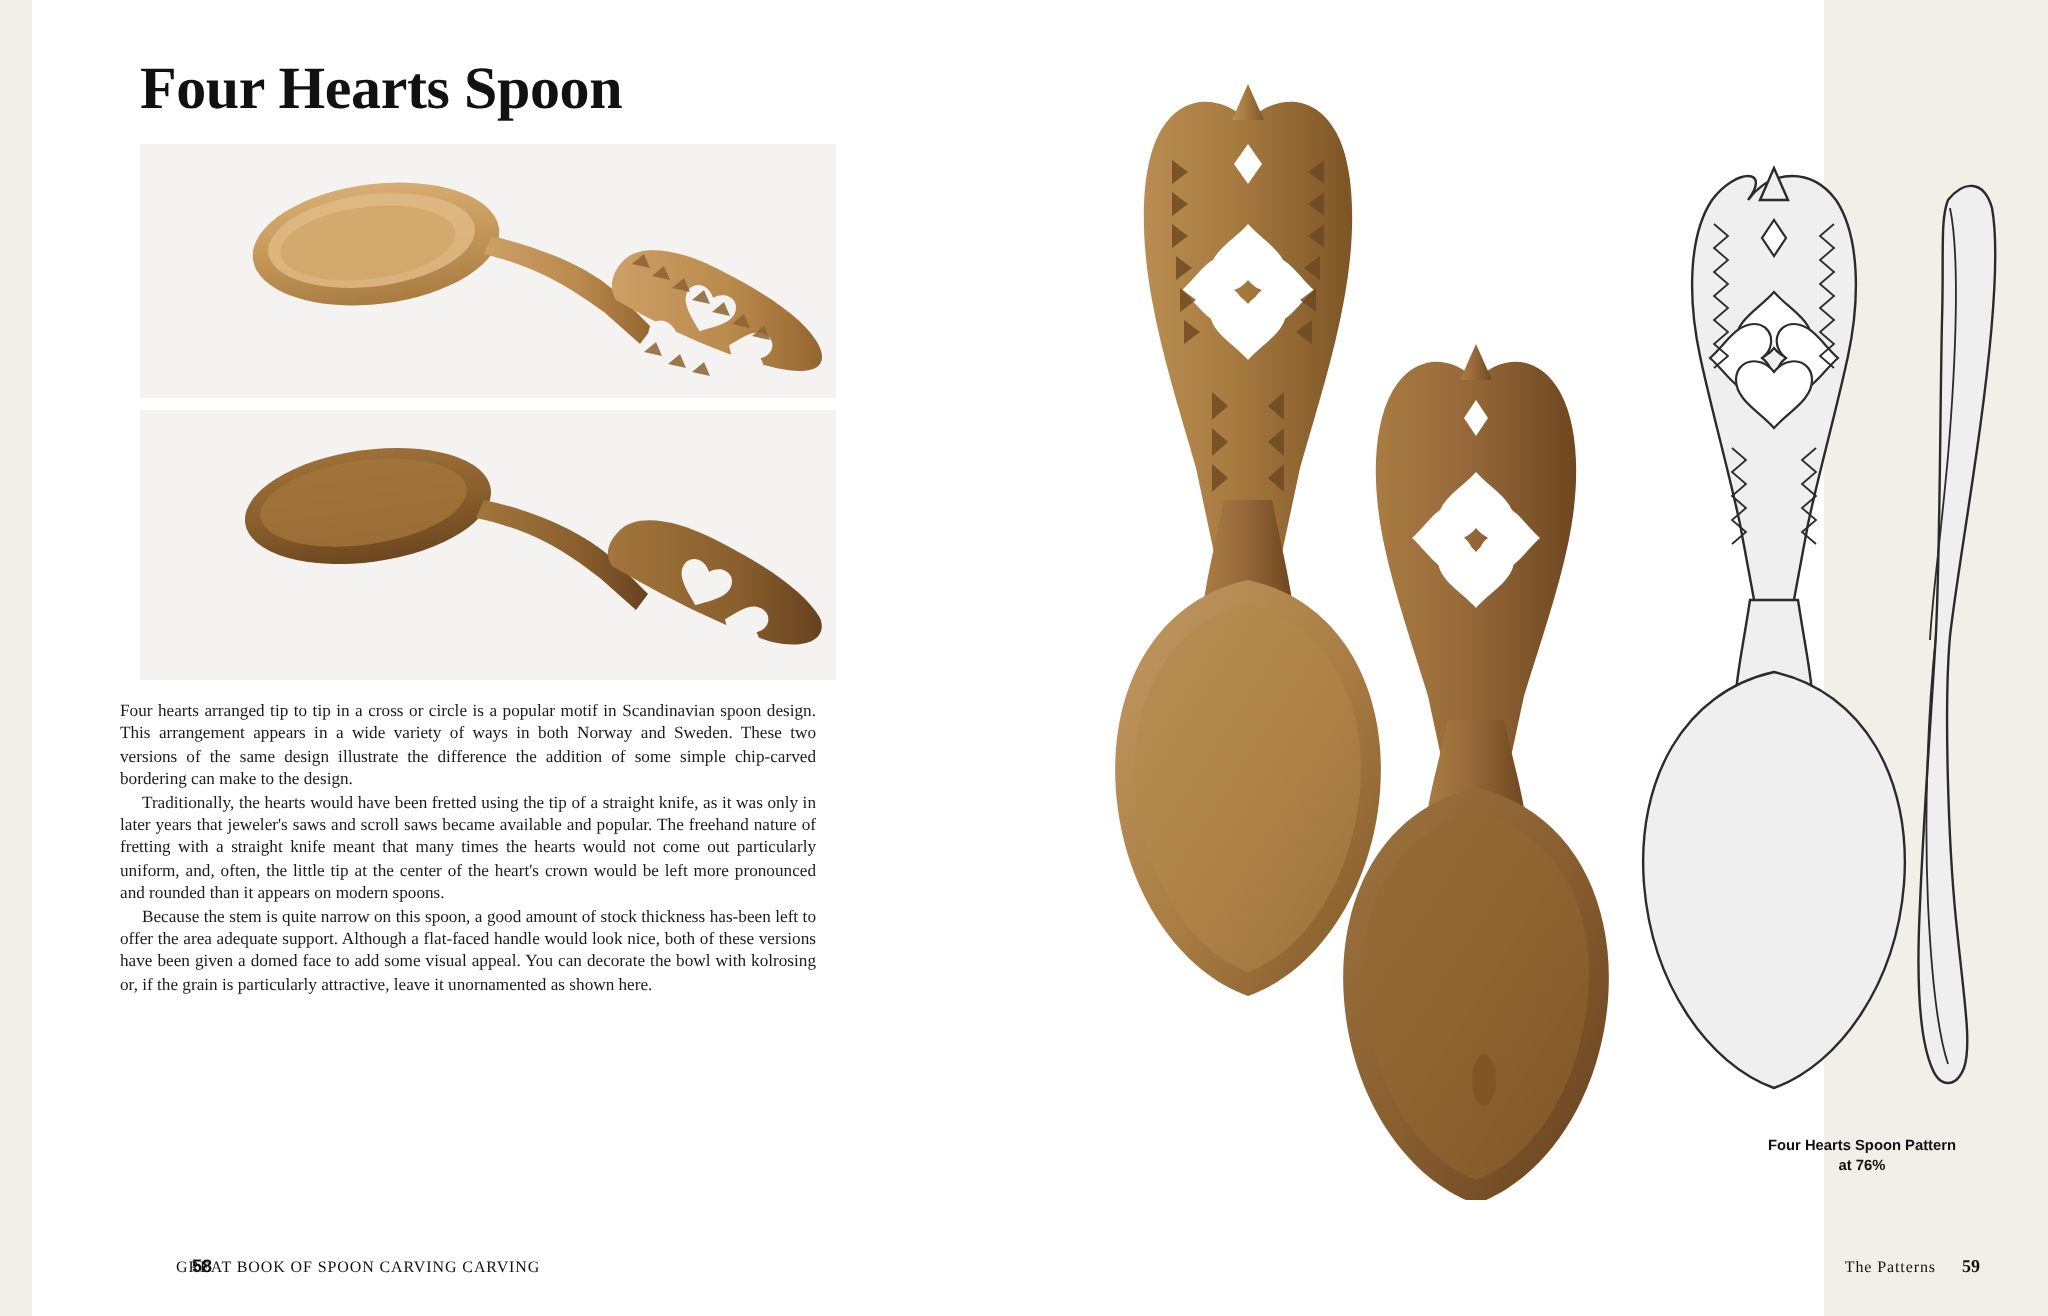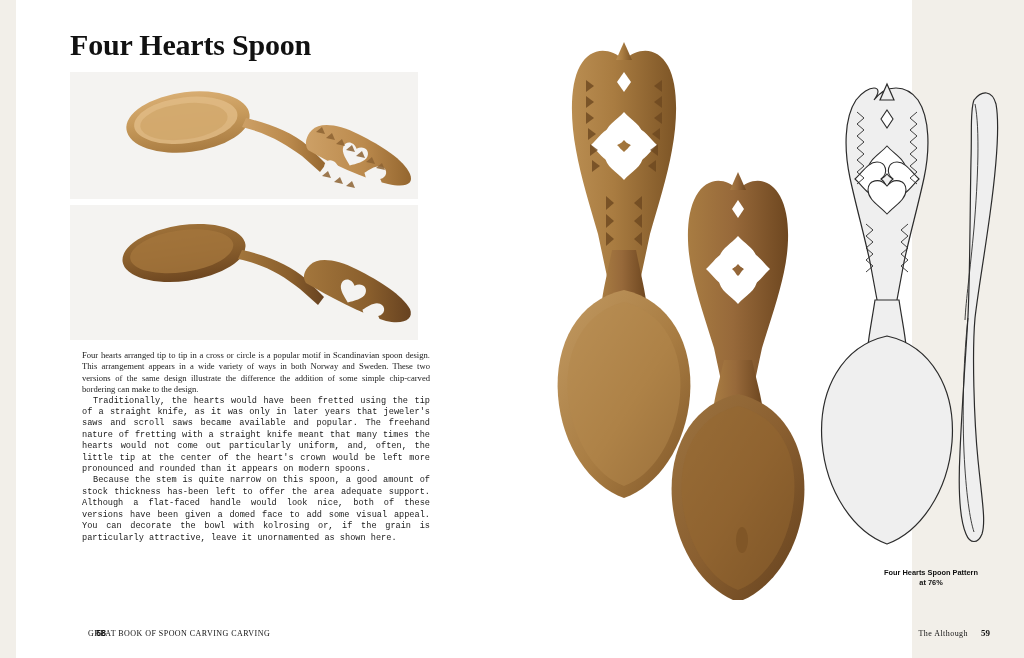--- a/index.html
+++ b/index.html
@@ -56,31 +56,31 @@
     overflow: hidden;
   }
   .photo-1 { left: 38px; top: 72px; width: 348px; height: 127px; }
   .photo-2 { left: 38px; top: 205px; width: 348px; height: 135px; }
 
   
   .photo svg { display: block; width: 100%; height: 100%; }
 
   .body-text {
     position: absolute;
-    left: 50px;
+    left: 28px;
     top: 350px;
     width: 348px;
     font-family: "Liberation Serif", serif;
     font-size: 8.6px;
     line-height: 11.4px;
     color: #1a1a1a;
     text-align: justify;
   }
   .body-text p { margin: 0; }
-  .body-text p + p { text-indent: 11px; font-family: Liberation Mono, monospace; }
+  .body-text p + p { text-indent: 11px; }
 
   .footer-left {
     position: absolute;
     left: 16px;
     bottom: 18px;
     width: 480px;
     height: 12px;
   }
   .folio {
     position: absolute;
@@ -387,19 +387,19 @@
           </g>
         </svg>
       </div>
 
       <div class="pattern-caption">
         <div>Four Hearts Spoon Pattern</div>
         <div>at 76%</div>
       </div>
 
       <div class="footer-right">
-        <div class="running-head-right">The Although</div>
+        <div class="running-head-right">The Patterns</div>
         <div class="folio-right">59</div>
       </div>
     </div>
 
   </div>
 </div>
 
 </body></html>

